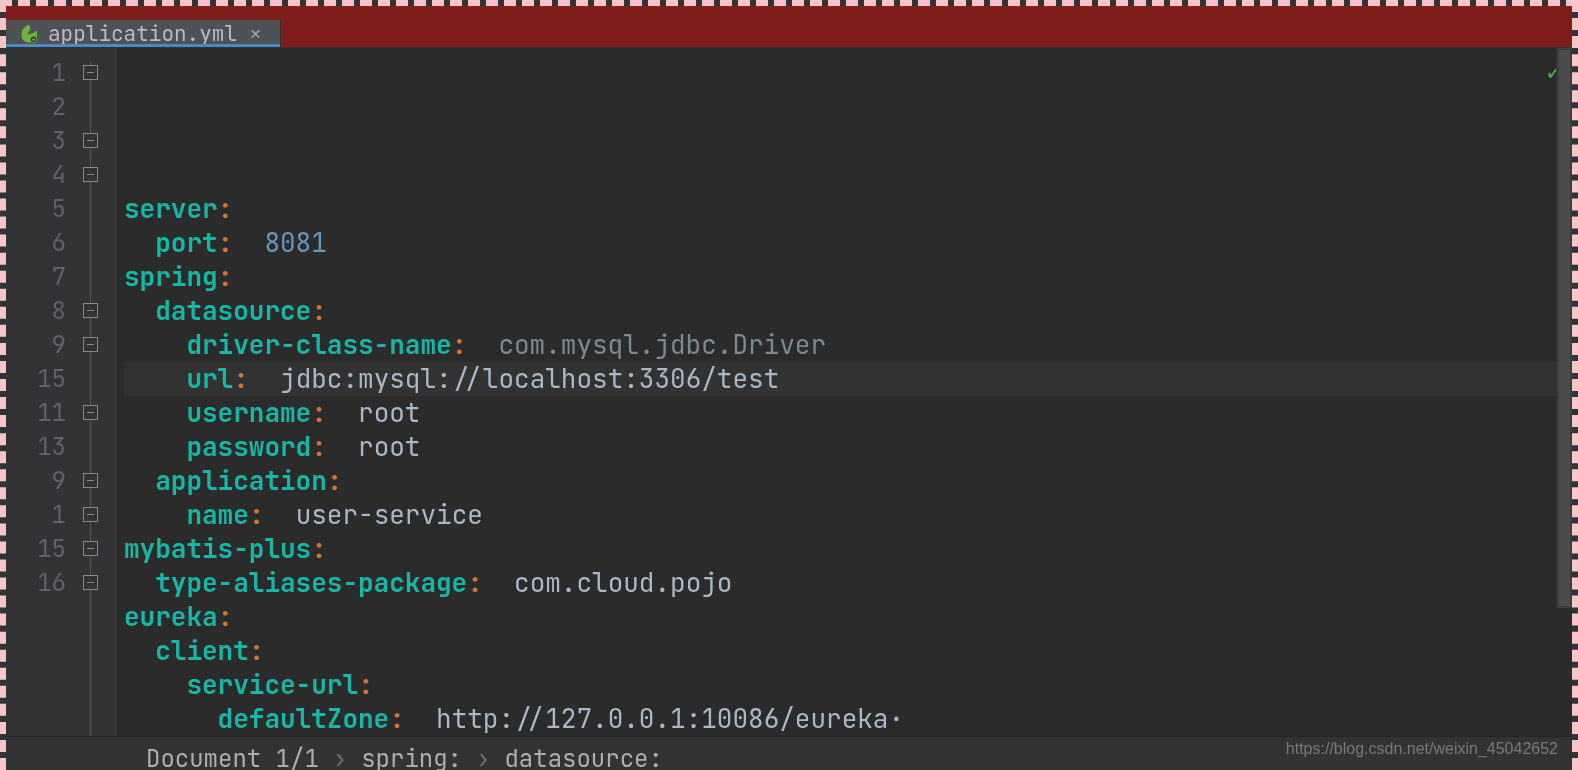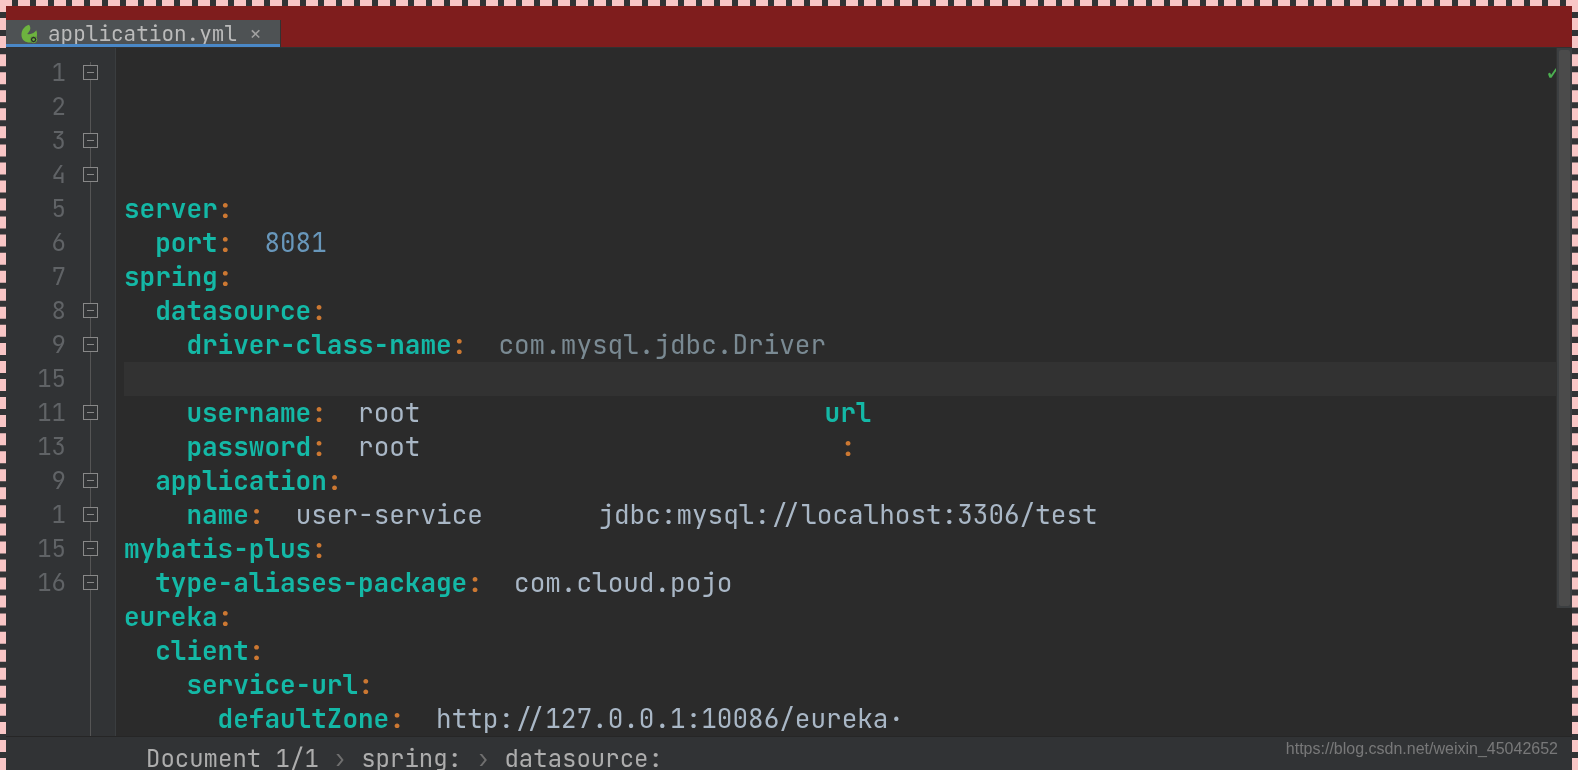--- a/index.html
+++ b/index.html
@@ -60,21 +60,21 @@
     position:absolute; left:7px; width:15px; height:15px;
     border:1px solid #888; background:#313335;
   }
   .fold-marker::before, .fold-marker::after { content:""; position:absolute; background:#888; }
   .fold-marker::before { left:3px; right:3px; top:6px; height:1px; } 
   .code {
     flex:1; padding:8px 0 0 8px; color:#a9b7c6; line-height:34px;
     position:relative; white-space:pre;
   }
   .code .row { height:34px; display:flex; align-items:center; padding-left:0; }
-  .code .row.hl { background:#323232;flex-direction:column; }
+  .code .row.hl { background:#323232; }
   .key { color:#14b8a6; font-weight:bold; }
   .colon { color:#cc7832; font-weight:bold; }
   .num { color:#6897bb;text-align:center; }
   .val { color:#a9b7c6; }
   .val-muted { color:#7a8a93; }
   .cursor { color:#a9b7c6; }
   
   .checkmark {
     position:absolute; top:6px; right:10px; color:#4caf50; font-size:26px;
   }

